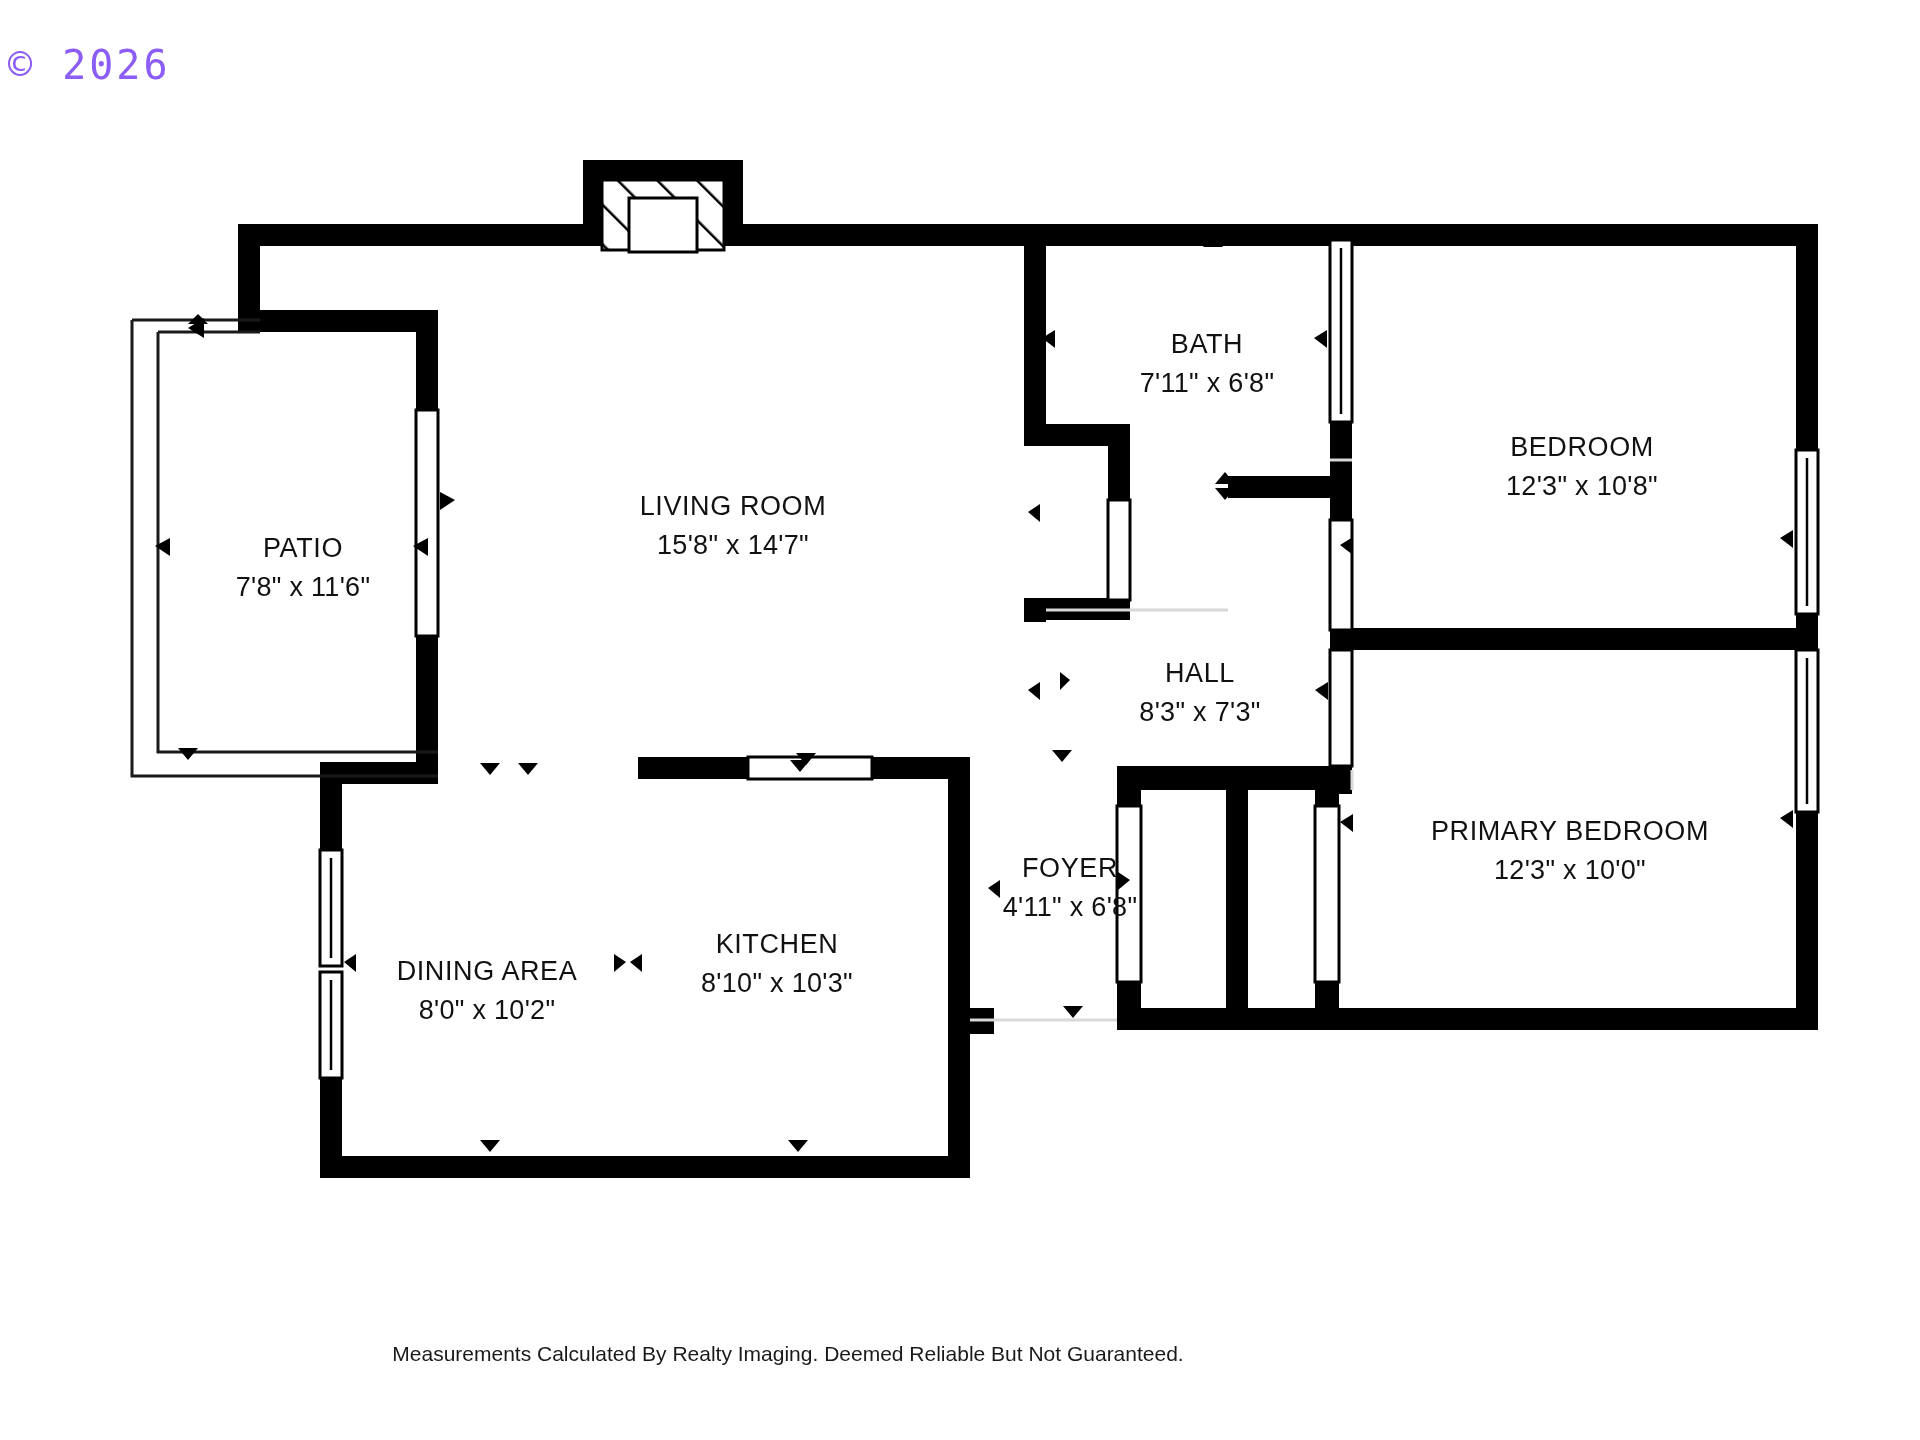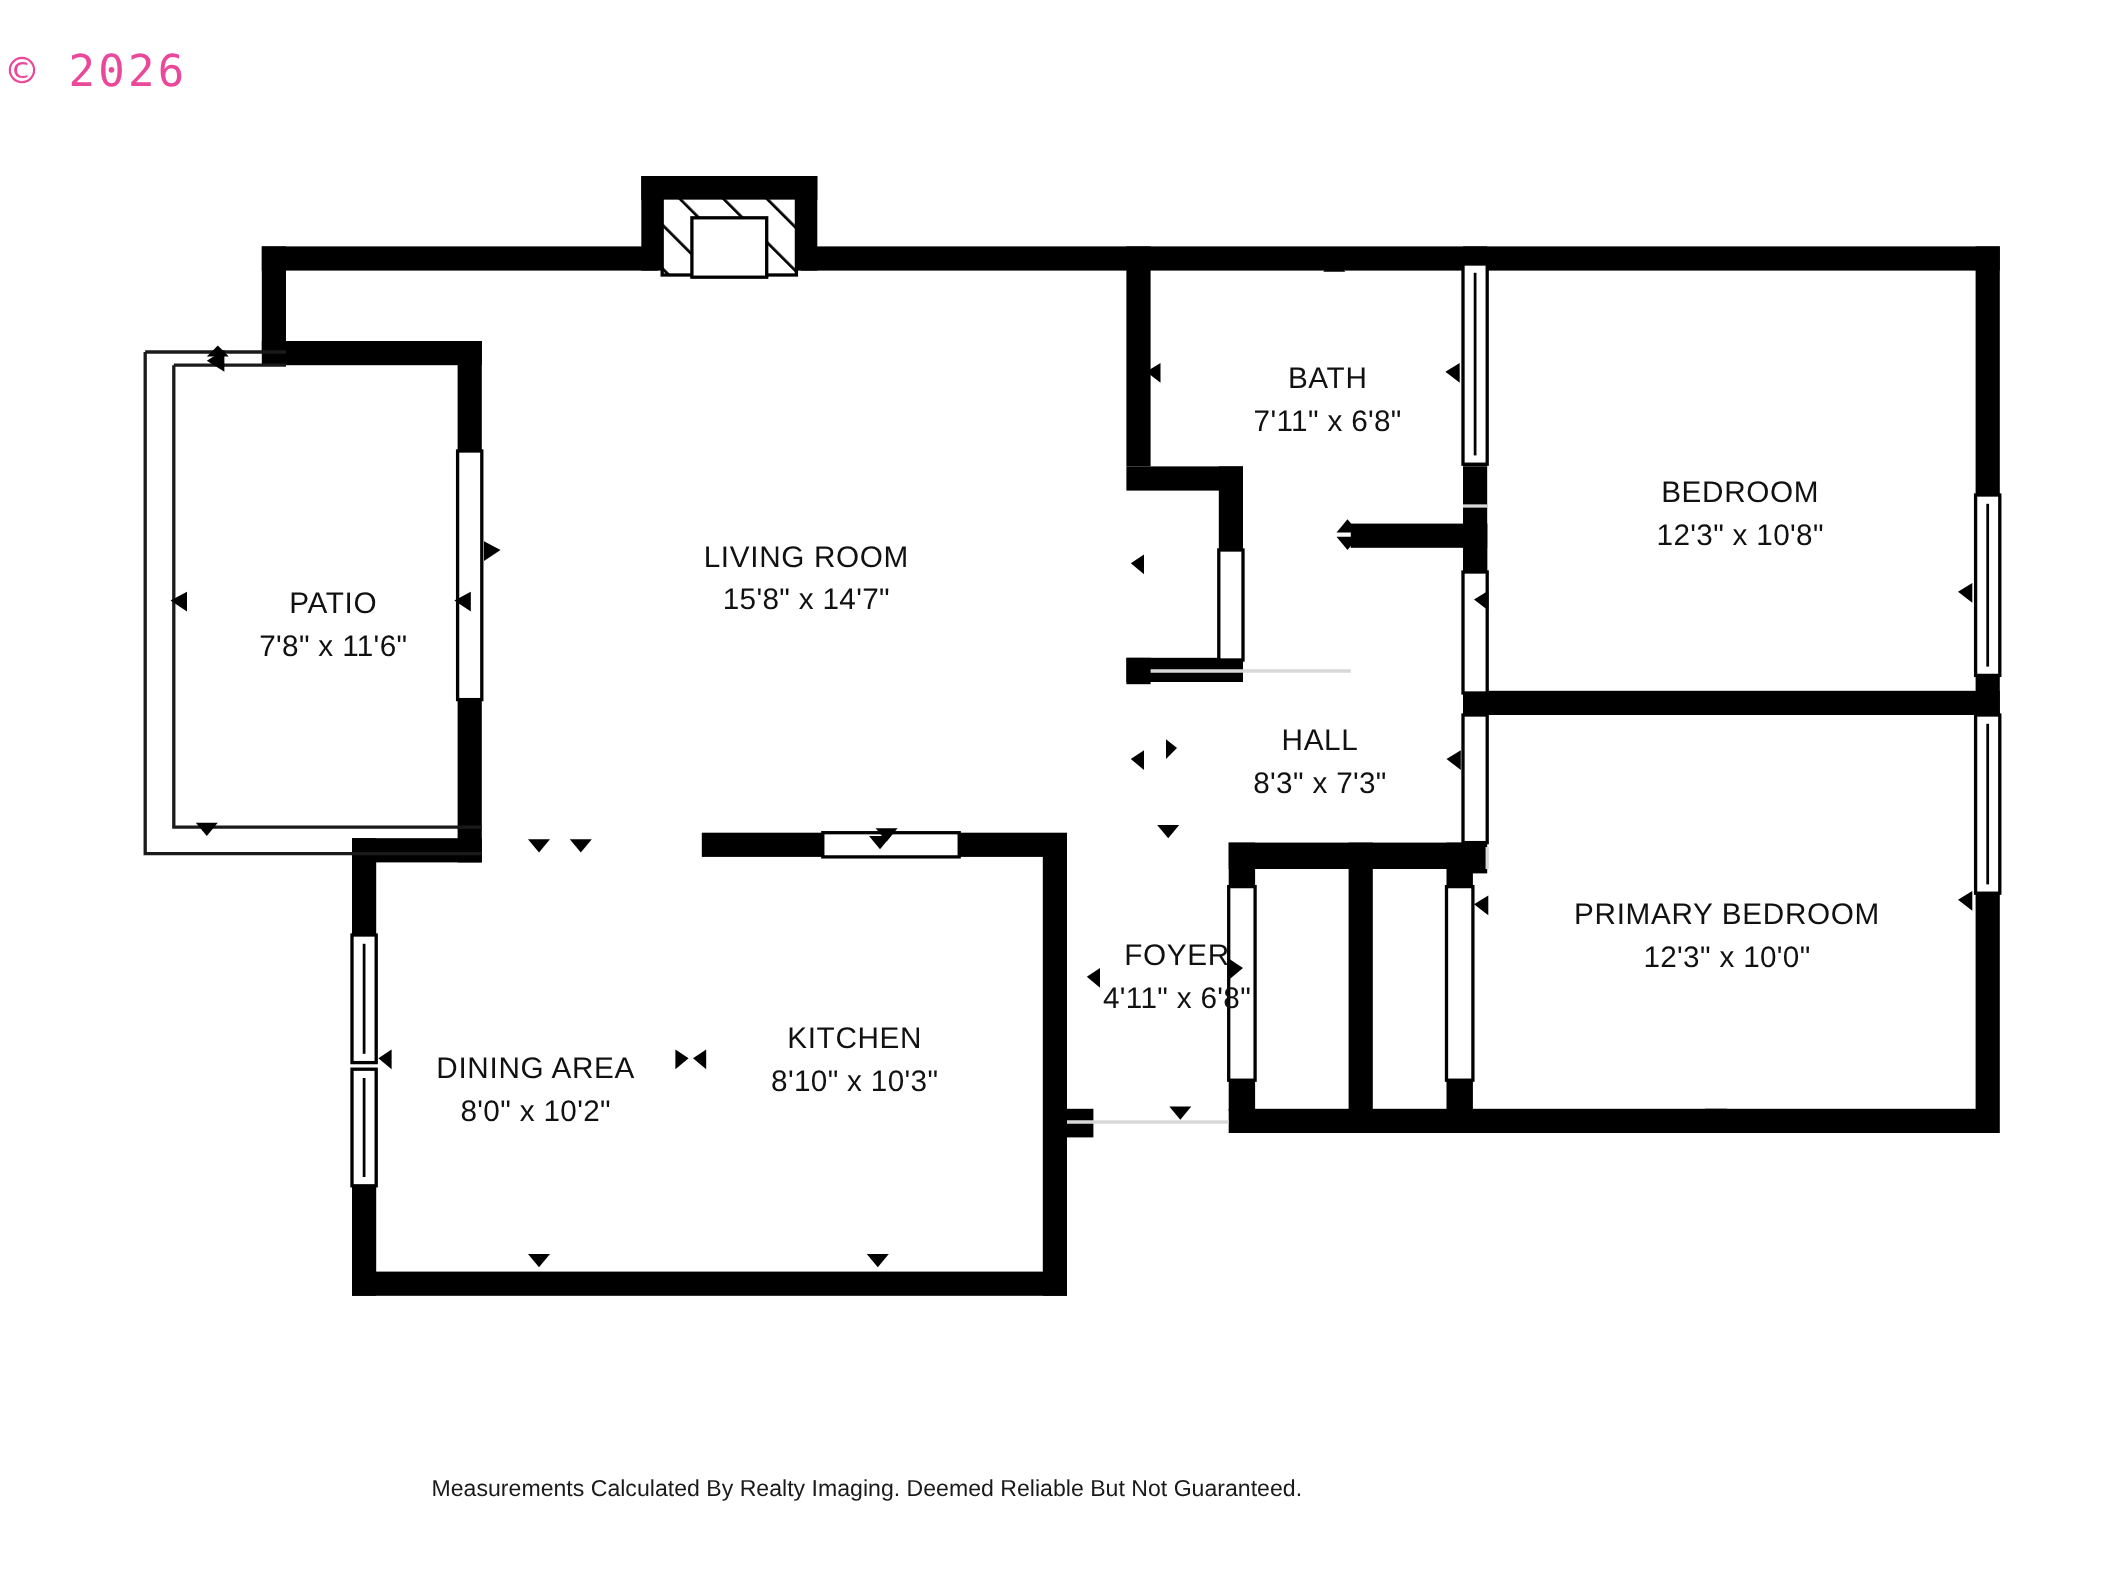--- a/index.html
+++ b/index.html
@@ -46,21 +46,21 @@
     text-anchor: middle;
     letter-spacing: 0.3px;
   }
   .copyright {
     position: absolute;
     left: 8px;
     top: 42px;
     font-family: "DejaVu Sans Mono", monospace;
     font-size: 40px;
     letter-spacing: 3px;
-    color: #ec4899;
+    color: #8b5cf6;
     user-select: none;
   }
   .footer-note {
     position: absolute;
     left: 0;
     top: 1342px;
     width: 1576px;
     text-align: center;
     font-family: "Liberation Sans", sans-serif;
     font-size: 21px;

